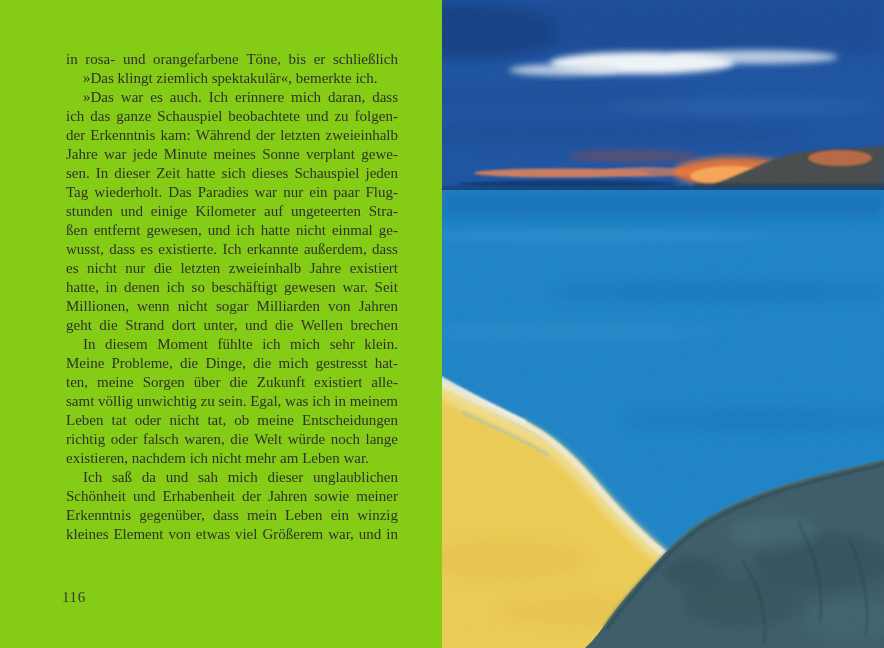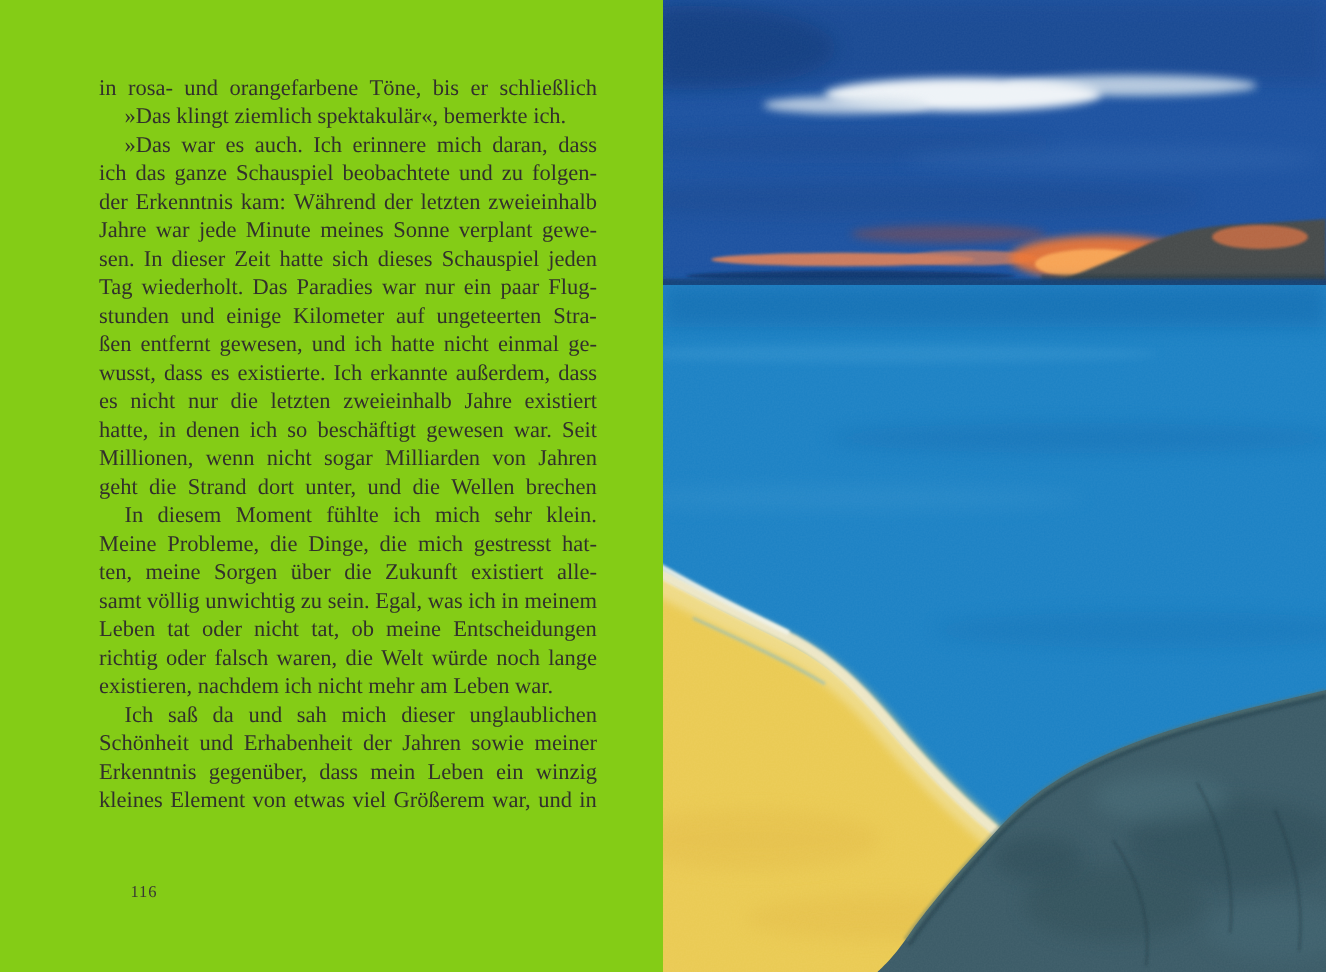--- a/index.html
+++ b/index.html
@@ -12,22 +12,22 @@
 
   
   .text-block {
     position:absolute; left:66px; top:50px; width:332px;
     color:#32302c; font-size:15px;
   }
   .line { display:flex; justify-content:space-between; height:19px; line-height:19px; white-space:pre; }
   .line.nj { display:block; }
   .line.ind { padding-left:17px; }
   .page-number {
-    position:absolute; left:87px; top:589px;
-    font-size:11px; letter-spacing:0.6px; color:#3a3834;
+    position:absolute; left:62px; top:589px;
+    font-size:15px; letter-spacing:0.6px; color:#3a3834;
   }
 
   
   .illustration { position:absolute; left:442px; top:0; width:442px; height:648px; }
   .illustration svg { display:block; }
 </style>
 </head>
 <body>
 
 <div class="spread">

